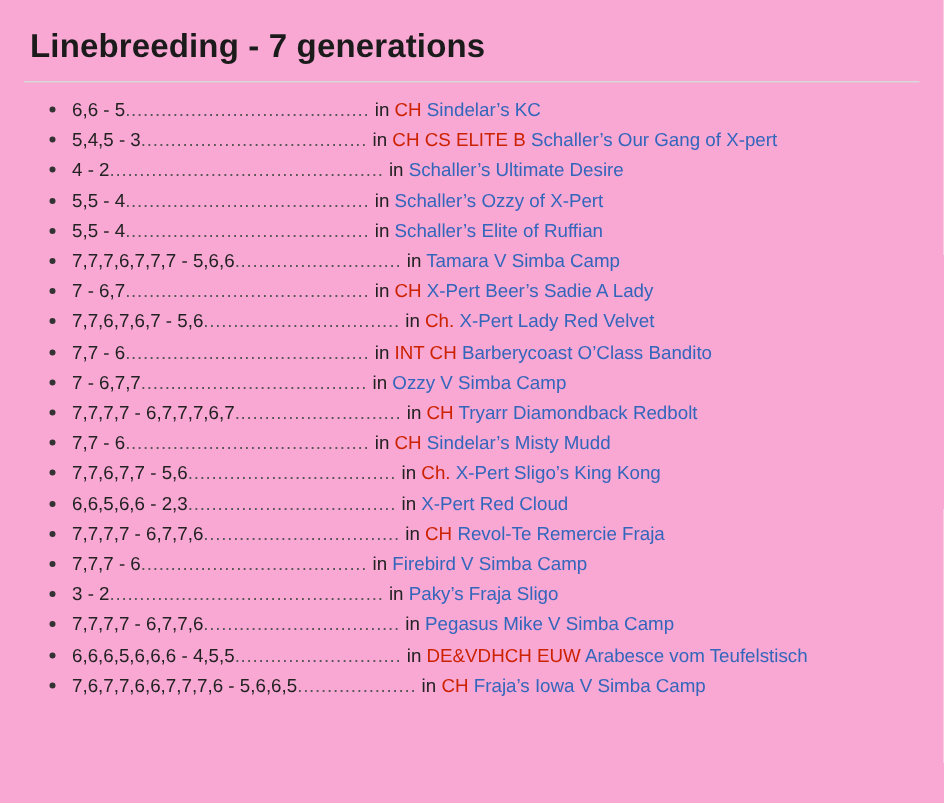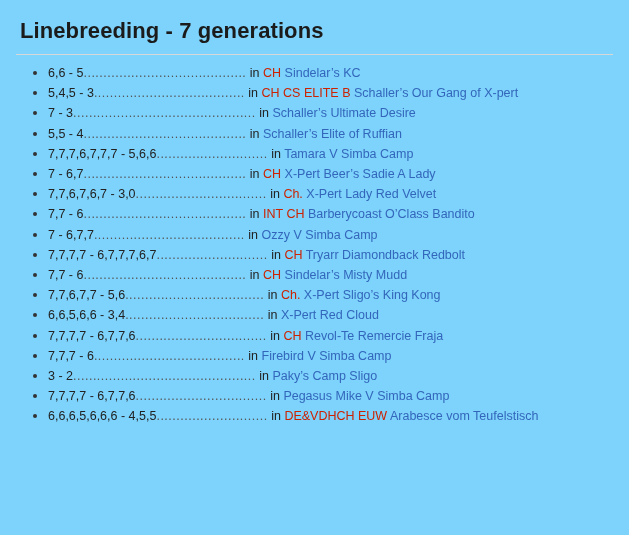--- a/index.html
+++ b/index.html
@@ -12,21 +12,21 @@
     background: #ffffff;
     font-family: "Liberation Sans", sans-serif;
     color: #222222;
     overflow: hidden;
   }
   .page {
     width: 629px;
     height: 535px;
     box-sizing: border-box;
     padding: 14px 16px 0 16px;
-    background: #7dd3fc;
+    background: #f9a8d4;
   }
   .title {
     font-size: 22px;
     font-weight: bold;
     color: #1b1b1b;
     margin: 4px 0 10px 4px;
     letter-spacing: 0.1px;
   }
   .rule {
     height: 1px;
@@ -76,30 +76,32 @@
 </style>
 </head>
 <body>
 
 <div class="page">
   <div class="title">Linebreeding - 7 generations</div>
   <div class="rule"></div>
   <ul class="gen-list">
     <li><span class="gens">6,6 - 5</span><span class="dots">.........................................</span> <span class="inword">in</span> <span class="prefix">CH</span> <span class="name">Sindelar’s KC</span></li>
     <li><span class="gens">5,4,5 - 3</span><span class="dots">......................................</span> <span class="inword">in</span> <span class="prefix">CH CS ELITE B</span> <span class="name">Schaller’s Our Gang of X-pert</span></li>
-    <li><span class="gens">7 - 3</span><span class="dots">..............................................</span> <span class="inword">in</span> <span class="prefix"></span> <span class="name">Schaller’s Ultimate Desire</span></li>
+    <li><span class="gens">4 - 2</span><span class="dots">..............................................</span> <span class="inword">in</span> <span class="prefix"></span> <span class="name">Schaller’s Ultimate Desire</span></li>
+    <li><span class="gens">5,5 - 4</span><span class="dots">.........................................</span> <span class="inword">in</span> <span class="prefix"></span> <span class="name">Schaller’s Ozzy of X-Pert</span></li>
     <li><span class="gens">5,5 - 4</span><span class="dots">.........................................</span> <span class="inword">in</span> <span class="prefix"></span> <span class="name">Schaller’s Elite of Ruffian</span></li>
     <li><span class="gens">7,7,7,6,7,7,7 - 5,6,6</span><span class="dots">............................</span> <span class="inword">in</span> <span class="prefix"></span> <span class="name">Tamara V Simba Camp</span></li>
     <li><span class="gens">7 - 6,7</span><span class="dots">.........................................</span> <span class="inword">in</span> <span class="prefix">CH</span> <span class="name">X-Pert Beer’s Sadie A Lady</span></li>
-    <li><span class="gens">7,7,6,7,6,7 - 3,0</span><span class="dots">.................................</span> <span class="inword">in</span> <span class="prefix">Ch.</span> <span class="name">X-Pert Lady Red Velvet</span></li>
+    <li><span class="gens">7,7,6,7,6,7 - 5,6</span><span class="dots">.................................</span> <span class="inword">in</span> <span class="prefix">Ch.</span> <span class="name">X-Pert Lady Red Velvet</span></li>
     <li><span class="gens">7,7 - 6</span><span class="dots">.........................................</span> <span class="inword">in</span> <span class="prefix">INT CH</span> <span class="name">Barberycoast O’Class Bandito</span></li>
     <li><span class="gens">7 - 6,7,7</span><span class="dots">......................................</span> <span class="inword">in</span> <span class="prefix"></span> <span class="name">Ozzy V Simba Camp</span></li>
     <li><span class="gens">7,7,7,7 - 6,7,7,7,6,7</span><span class="dots">............................</span> <span class="inword">in</span> <span class="prefix">CH</span> <span class="name">Tryarr Diamondback Redbolt</span></li>
     <li><span class="gens">7,7 - 6</span><span class="dots">.........................................</span> <span class="inword">in</span> <span class="prefix">CH</span> <span class="name">Sindelar’s Misty Mudd</span></li>
     <li><span class="gens">7,7,6,7,7 - 5,6</span><span class="dots">...................................</span> <span class="inword">in</span> <span class="prefix">Ch.</span> <span class="name">X-Pert Sligo’s King Kong</span></li>
-    <li><span class="gens">6,6,5,6,6 - 3,4</span><span class="dots">...................................</span> <span class="inword">in</span> <span class="prefix"></span> <span class="name">X-Pert Red Cloud</span></li>
+    <li><span class="gens">6,6,5,6,6 - 2,3</span><span class="dots">...................................</span> <span class="inword">in</span> <span class="prefix"></span> <span class="name">X-Pert Red Cloud</span></li>
     <li><span class="gens">7,7,7,7 - 6,7,7,6</span><span class="dots">.................................</span> <span class="inword">in</span> <span class="prefix">CH</span> <span class="name">Revol-Te Remercie Fraja</span></li>
     <li><span class="gens">7,7,7 - 6</span><span class="dots">......................................</span> <span class="inword">in</span> <span class="prefix"></span> <span class="name">Firebird V Simba Camp</span></li>
-    <li><span class="gens">3 - 2</span><span class="dots">..............................................</span> <span class="inword">in</span> <span class="prefix"></span> <span class="name">Paky’s Camp Sligo</span></li>
+    <li><span class="gens">3 - 2</span><span class="dots">..............................................</span> <span class="inword">in</span> <span class="prefix"></span> <span class="name">Paky’s Fraja Sligo</span></li>
     <li><span class="gens">7,7,7,7 - 6,7,7,6</span><span class="dots">.................................</span> <span class="inword">in</span> <span class="prefix"></span> <span class="name">Pegasus Mike V Simba Camp</span></li>
     <li><span class="gens">6,6,6,5,6,6,6 - 4,5,5</span><span class="dots">............................</span> <span class="inword">in</span> <span class="prefix">DE&amp;VDHCH EUW</span> <span class="name">Arabesce vom Teufelstisch</span></li>
+    <li><span class="gens">7,6,7,7,6,6,7,7,7,6 - 5,6,6,5</span><span class="dots">....................</span> <span class="inword">in</span> <span class="prefix">CH</span> <span class="name">Fraja’s Iowa V Simba Camp</span></li>
   </ul>
 </div>
 
 </body></html>

